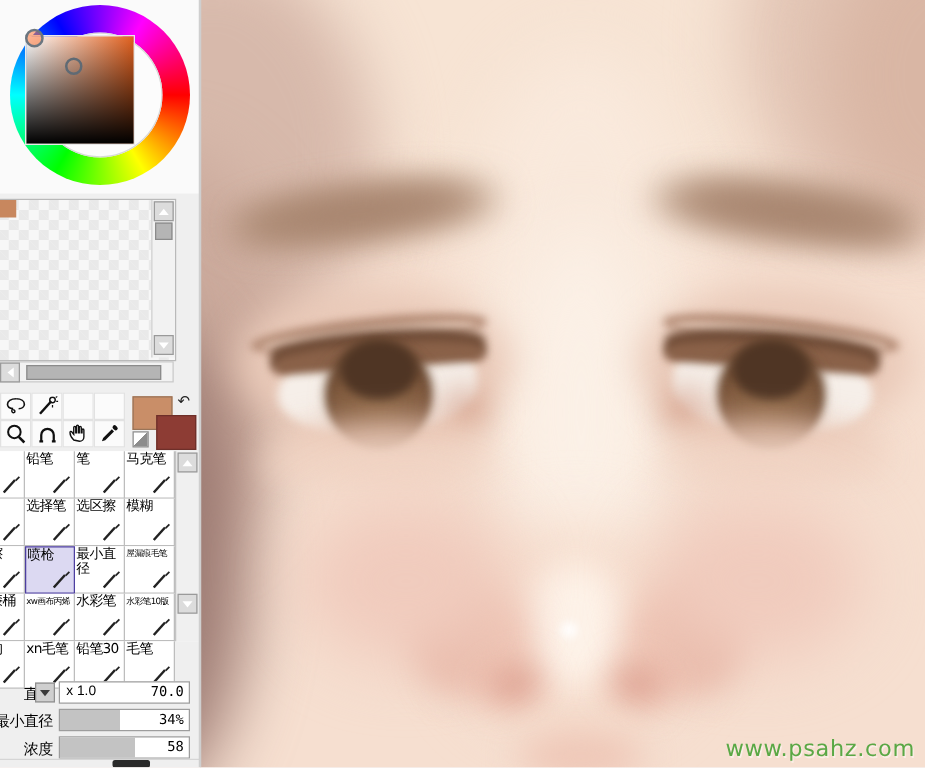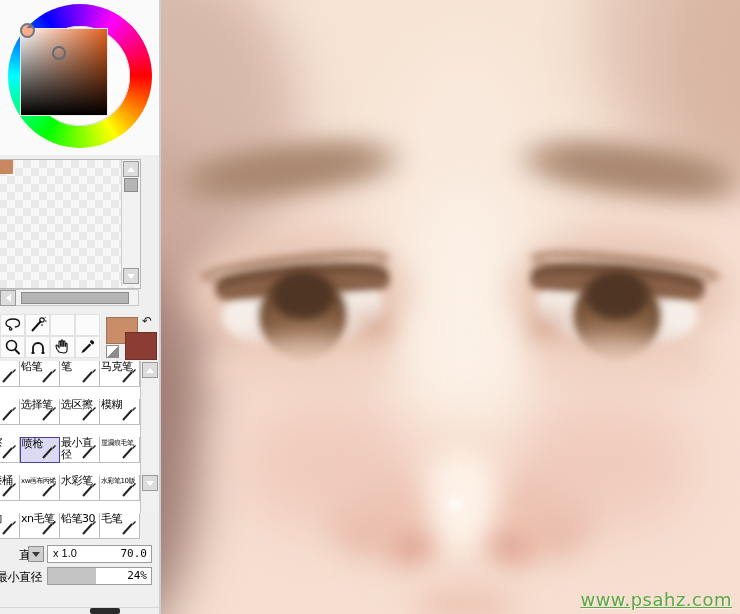--- a/index.html
+++ b/index.html
@@ -58,21 +58,21 @@
   #fg-swatch{position:absolute;left:2px;top:3px;width:30px;height:25px;background:#c98e68;border:1px solid #9a7458;}
   #bg-swatch{position:absolute;left:21px;top:18px;width:30px;height:26px;background:#8d3c34;border:1px solid #6e2f29;}
   #swap-arrow{position:absolute;left:38px;top:1px;width:14px;height:12px;font-size:12px;line-height:12px;color:#222;}
   #mini-check{position:absolute;left:2px;top:31px;width:13px;height:13px;border:1px solid #8e8e8e;box-sizing:border-box;
     background:linear-gradient(135deg,#fff 0 50%,#8c8c8c 50% 100%);}
 
   
   #brushlist{position:absolute;left:0;top:361px;width:160px;height:152px;background:#fff;}
   #brush-grid{position:absolute;left:-20px;top:0;width:160px;height:152px;}
   .brow{display:flex;height:38px;}
-  .bcell{width:40px;height:26px;box-sizing:border-box;border-right:1px solid #bdbdbd;border-bottom:1px solid #bdbdbd;
+  .bcell{width:40px;height:38px;box-sizing:border-box;border-right:1px solid #bdbdbd;border-bottom:1px solid #bdbdbd;
     position:relative;background:#fff;overflow:hidden;}
   .bcell.sel{background:#dcd9f2;border:1px solid #4d3fa0;box-sizing:border-box;}
   .blabel{position:absolute;left:1px;top:0;font-size:11px;line-height:12px;color:#000;
     font-family:"DejaVu Sans","Liberation Sans",sans-serif;letter-spacing:-0.5px;}
   .bsmall{font-size:7px;}
   .bnib{position:absolute;right:2px;bottom:2px;width:16px;height:16px;}
   #brush-vscroll{position:absolute;left:140px;top:0;width:20px;height:152px;background:#f0f0f0;border-left:1px solid #c4c4c4;}
 
   
   #shape-row{position:absolute;left:0;top:515px;width:160px;height:26px;}
@@ -105,21 +105,21 @@
   .blob{position:absolute;border-radius:50%;filter:blur(26px);}
   .soft{position:absolute;border-radius:50%;filter:blur(14px);}
   .sharp{position:absolute;border-radius:50%;filter:blur(4px);}
 
   
   #watermark{position:absolute;right:8px;bottom:4px;text-align:right;user-select:none;}
   #wm-main{font-size:40px;font-weight:bold;color:#4f9b3c;line-height:38px;
     text-shadow:1px 1px 0 rgba(255,255,255,.55);letter-spacing:1px;}
   #wm-cn{font-size:30px;color:#4f9b3c;}
   #wm-url{font-size:18px;color:#5aa845;letter-spacing:.5px;margin-top:-4px;
-    text-shadow:1px 1px 0 rgba(255,255,255,.5);text-decoration:underline;}
+    text-shadow:1px 1px 0 rgba(255,255,255,.5);}
   #divider{position:absolute;left:159px;top:0;width:2px;height:614px;background:#cfcfcf;z-index:40;}
 </style>
 </head>
 <body>
 
 <div id="app">
 
   <div id="canvas">
 
     <div class="blob" style="left:-60px;top:-60px;width:700px;height:740px;background:#f6dfd0;filter:blur(0px);border-radius:0;"></div>
@@ -456,21 +456,28 @@
       <div class="pbox">
         <div class="pmul">x 1.0</div>
         <div class="pval">70.0</div>
       </div>
     </div>
 
     <div class="param-row" style="top:566px;">
       <div class="plabel">最小直径</div>
       <div class="pbox">
         <div class="pfill" style="width:47%;"></div>
-        <div class="pval">24%</div>
-      </div>
-    </div>
-
+        <div class="pval">34%</div>
+      </div>
+    </div>
+
+    <div class="param-row" style="top:588px;">
+      <div class="plabel">浓度</div>
+      <div class="pbox">
+        <div class="pfill" style="width:58%;"></div>
+        <div class="pval">58</div>
+      </div>
+    </div>
 
     <div id="bottom-strip"></div>
     <div id="bottom-widget"></div>
   </div>
 </div>
 
 </body></html>

